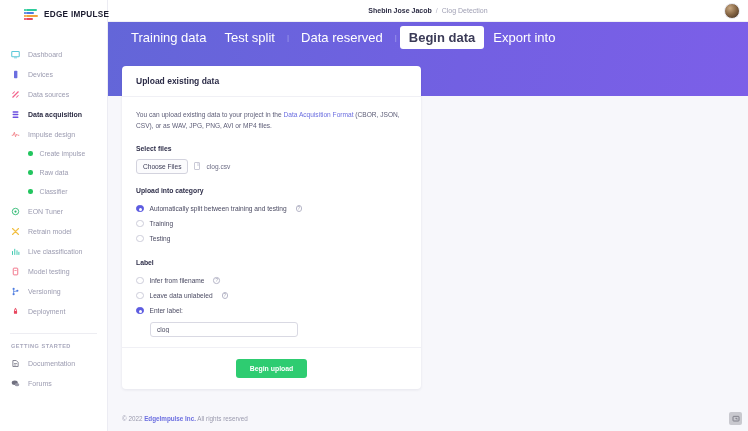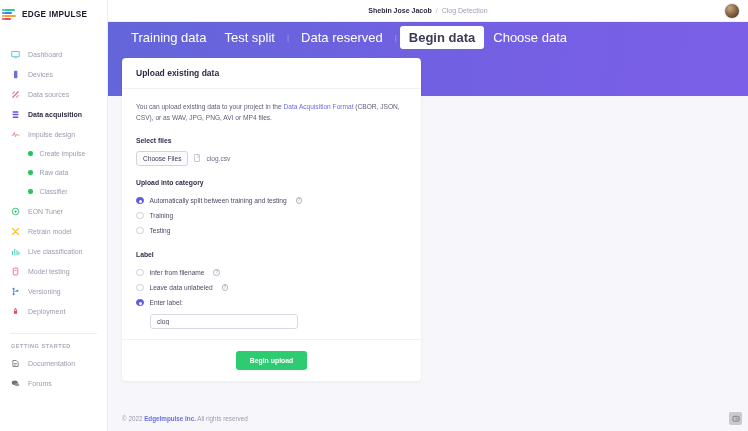--- a/index.html
+++ b/index.html
@@ -15,21 +15,21 @@
   .sidebar {
     width: 108px; height: 431px;
     background: #ffffff;
     border-right: 1px solid #ececf3;
     flex: 0 0 108px;
     position: relative;
     z-index: 5;
   }
   .logo-row {
     display: flex; align-items: center;
-    height: 28px; padding-left: 2px; gap: 5px;
+    height: 28px; padding-left: 24px; gap: 5px;
   }
   .logo-mark {
     width: 15px; height: 12px; position: relative; flex: 0 0 15px;
   }
   .logo-bar { position: absolute; left: 2px; height: 2px; border-radius: 1px; }
   .logo-dot { position: absolute; left: 0px; width: 1.6px; height: 1.6px; border-radius: 50%; }
   .logo-text {
     font-size: 8.2px; font-weight: bold; letter-spacing: .28px; color: #1a1a2e;
     white-space: nowrap;
   }
@@ -74,21 +74,21 @@
   .tabs { display: flex; align-items: center; height: 30px; padding-left: 14px; gap: 0px; }
   .tab {
     font-size: 13px; color: #ffffff; padding: 4px 9px; border-radius: 3px;
     cursor: pointer; white-space: nowrap;
   }
   .tab.active { background: #ffffff; color: #3b3b57; font-weight: bold; }
   .tab-sep { color: #a6a3ee; font-size: 8px; margin: 0 3px; }
 
   
   .card {
-    position: absolute; left: 14px; top: 58px; width: 299px;
+    position: absolute; left: 14px; top: 66px; width: 299px;
     background: #ffffff; border-radius: 4px;
     box-shadow: 0 1px 3px rgba(30,30,60,.08);
     z-index: 3;
   }
   .card-head {
     padding: 10px 14px; border-bottom: 1px solid #f0f0f5;
   }
   .card-title { font-size: 8.5px; font-weight: bold; color: #2b2b47; }
   .card-body { padding: 13px 14px 10px 14px; }
   .intro { font-size: 6.6px; color: #5d5d77; line-height: 1.65; }
@@ -331,21 +331,21 @@
     </div>
 
     <div class="header-band">
       <div class="tabs">
         <span class="tab">Training data</span>
         <span class="tab">Test split</span>
         <span class="tab-sep">|</span>
         <span class="tab">Data reserved</span>
         <span class="tab-sep">|</span>
         <span class="tab active">Begin data</span>
-        <span class="tab">Choose data</span>
+        <span class="tab">Export into</span>
       </div>
     </div>
 
     <div class="card">
       <div class="card-head">
         <div class="card-title">Upload existing data</div>
       </div>
 
       <div class="card-body">
         <p class="intro">

